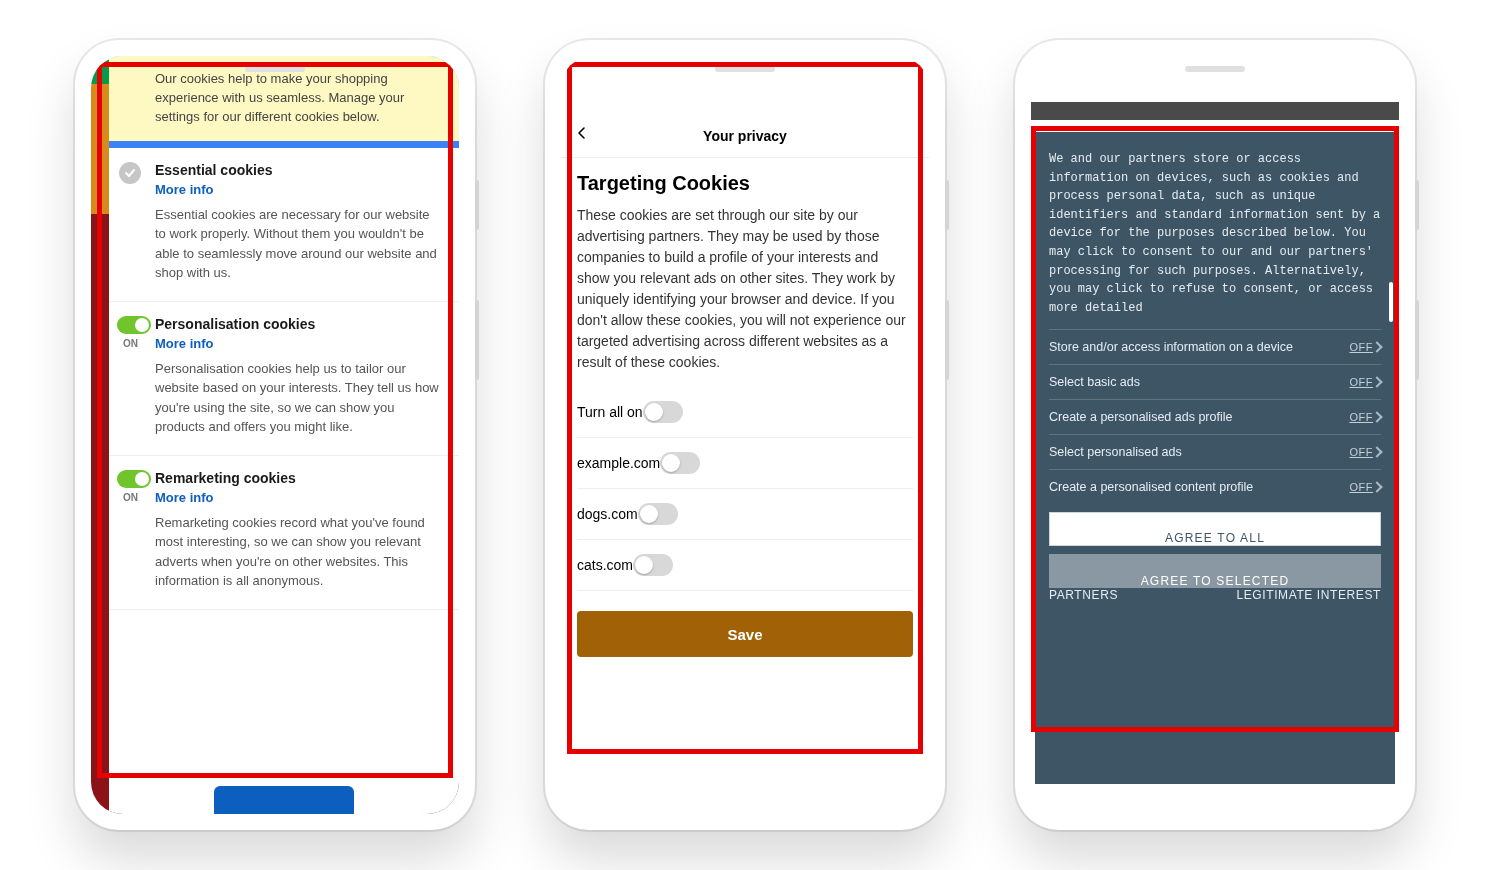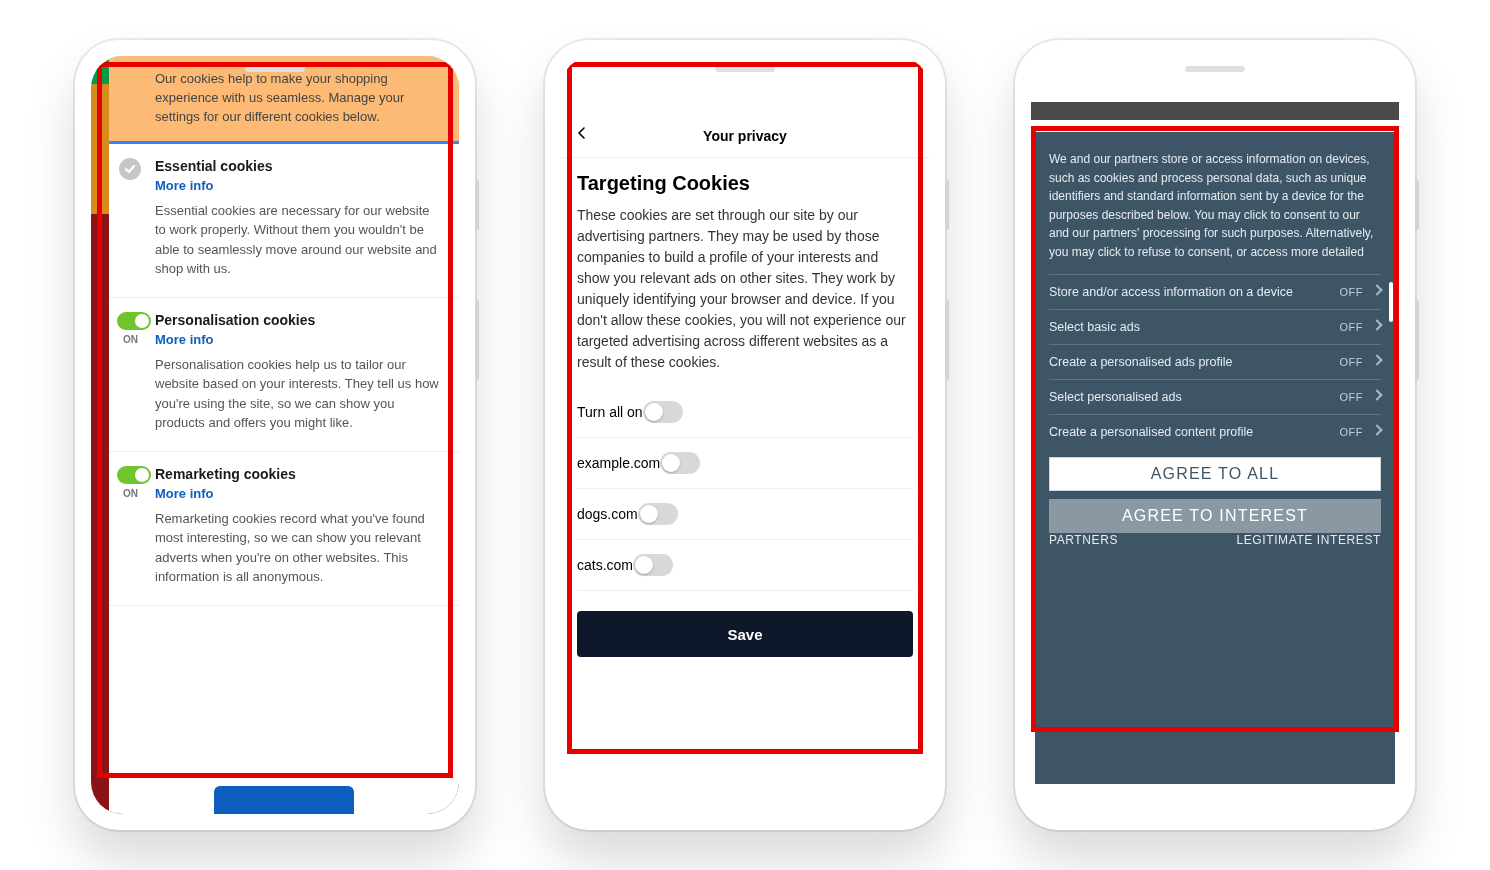--- a/index.html
+++ b/index.html
@@ -58,21 +58,21 @@
   .p1-bg .stripe2 { height:130px; background:#d68b1b; }
   .p1-bg .stripe3 { height:600px; background:#8b1318; }
   .p1-panel {
     position:absolute;
     top:0; left:18px; right:0; bottom:0;
     background:#fff;
     font-size:13px;
     color:#444;
     overflow:hidden;
   }
-  .p1-intro { padding:14px 18px 14px 46px; line-height:1.45; background:#fdba74; border-bottom:3px solid #3b82f6;}
+  .p1-intro { padding:14px 18px 14px 46px; line-height:1.45; background:#fef9c3; border-bottom:7px solid #3b82f6;}
   .p1-section { padding:14px 18px 18px 46px; border-bottom:1px solid #eee; position:relative; }
   .p1-title { font-weight:700; color:#1a1a1a; margin-bottom:4px; font-size:14px;}
   .p1-more { color:#0d5fbf; font-weight:600; font-size:13px; margin-bottom:8px; display:block; cursor:pointer;}
   .p1-desc { line-height:1.5; color:#555; }
   .p1-check {
     position:absolute; left:10px; top:14px;
     width:22px; height:22px; border-radius:50%;
     background:#c6c6c6; display:flex; align-items:center; justify-content:center;
   }
   .p1-check svg { width:12px; height:12px; }
@@ -107,46 +107,46 @@
   .p2-row:first-of-type { font-weight:700; }
   .p2-switch {
     width:40px; height:22px; border-radius:12px; background:#d8d8d8; position:relative; cursor:pointer;
   }
   .p2-switch::after {
     content:""; position:absolute; left:2px; top:2px;
     width:18px; height:18px; border-radius:50%; background:#fff;
     box-shadow:0 1px 2px rgba(0,0,0,0.25);
   }
   .p2-save {
-    margin:20px 0 0; height:46px; background:#0f172a; color:#fff;
+    margin:20px 0 0; height:46px; background:#a16207; color:#fff;
     display:flex; align-items:center; justify-content:center;
     border-radius:4px; font-size:15px; font-weight:600; cursor:pointer;
   }
 
   
   .p3-top { height:46px; background:#fff; }
   .p3-bar { height:18px; background:#4a4a4a; }
   .p3-panel {
     position:absolute; left:4px; right:4px; top:76px; bottom:30px;
     background:#3e5566; color:#e5ecf1; font-size:12px;
     padding:18px 14px 14px; overflow:hidden;
   }
-  .p3-desc { line-height:1.55; margin-bottom:12px; font-size:12px; }
+  .p3-desc { line-height:1.55; margin-bottom:12px; font-size:12px;font-family:Liberation Mono, monospace; }
   .p3-row {
     display:flex; align-items:center; justify-content:space-between;
     padding:10px 0; border-top:1px solid rgba(255,255,255,0.18);
     font-size:12.5px; cursor:pointer;
   }
-  .p3-row-right { display:flex; align-items:flex-start; gap:10px; color:#c4d0d9;}
+  .p3-row-right { display:flex; align-items:center; color:#c4d0d9;text-decoration:underline;}
   .p3-off { font-size:11px; letter-spacing:0.5px;}
   .p3-chevron { width:8px; height:8px; border-right:2px solid #aab9c4; border-top:2px solid #aab9c4; transform:rotate(45deg);}
   .p3-scrollbar { position:absolute; right:2px; top:150px; width:4px; height:40px; background:#fff; border-radius:2px;}
   .p3-btn {
-    height:34px; display:flex; align-items:center; justify-content:center;
-    font-size:16px; letter-spacing:1.2px; margin-top:8px; cursor:pointer;
+    height:34px; display:flex; align-items:flex-end; justify-content:center;
+    font-size:12px; letter-spacing:1.2px; margin-top:8px; cursor:pointer;
   }
   .p3-btn.white { background:#fff; color:#3e5566; border:1px solid #cdd6dd;}
   .p3-btn.grey { background:#8a98a3; color:#fff; }
   .p3-footer {
     display:flex; justify-content:space-between;
     font-size:12px; letter-spacing:0.6px; color:#e5ecf1;
   }
 </style>
 </head>
 <body>
@@ -281,21 +281,21 @@
         <span class="p3-row-right">
           <span class="p3-off">OFF</span>
           <span class="p3-chevron"></span>
         </span>
       </div>
 
       <div class="p3-btn white">
         <span>AGREE TO ALL</span>
       </div>
       <div class="p3-btn grey">
-        <span>AGREE TO INTEREST</span>
+        <span>AGREE TO SELECTED</span>
       </div>
       <div class="p3-footer">
         <span>PARTNERS</span>
         <span>LEGITIMATE INTEREST</span>
       </div>
     </div>
     <div class="redbox" style="top:70px; left:0px; right:0px; bottom:82px;"></div>
   </div>
 </div>
 

